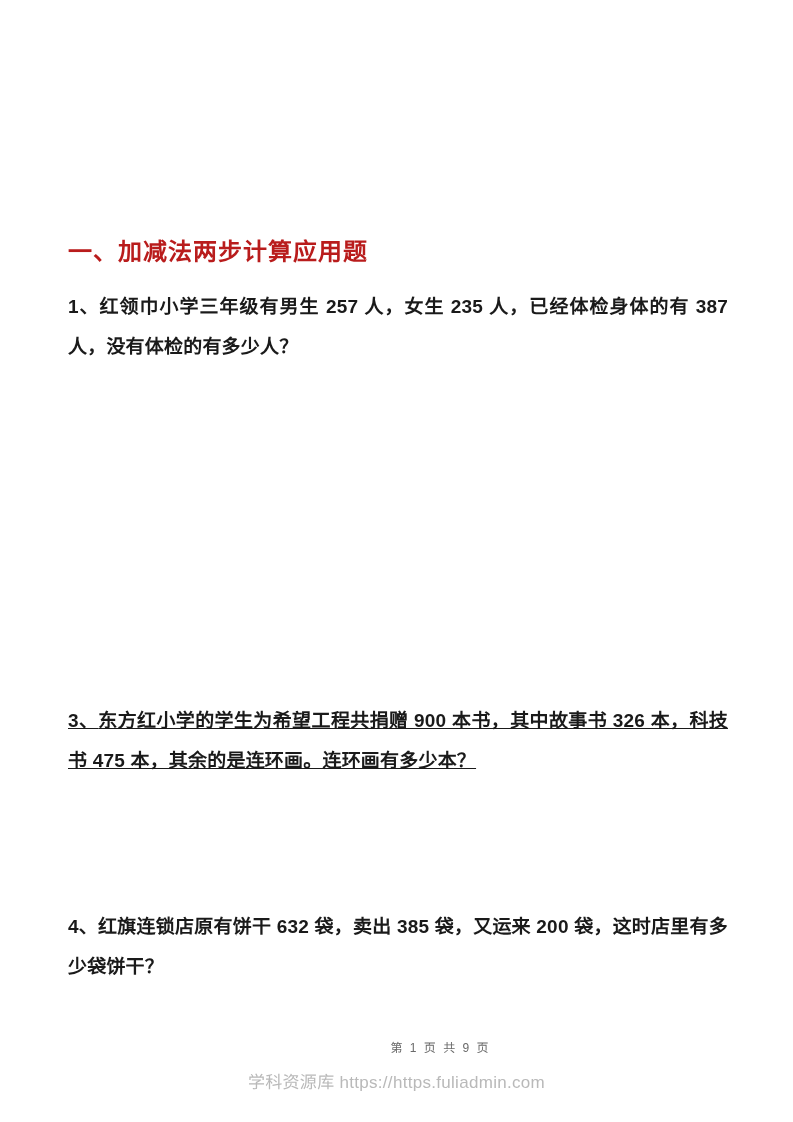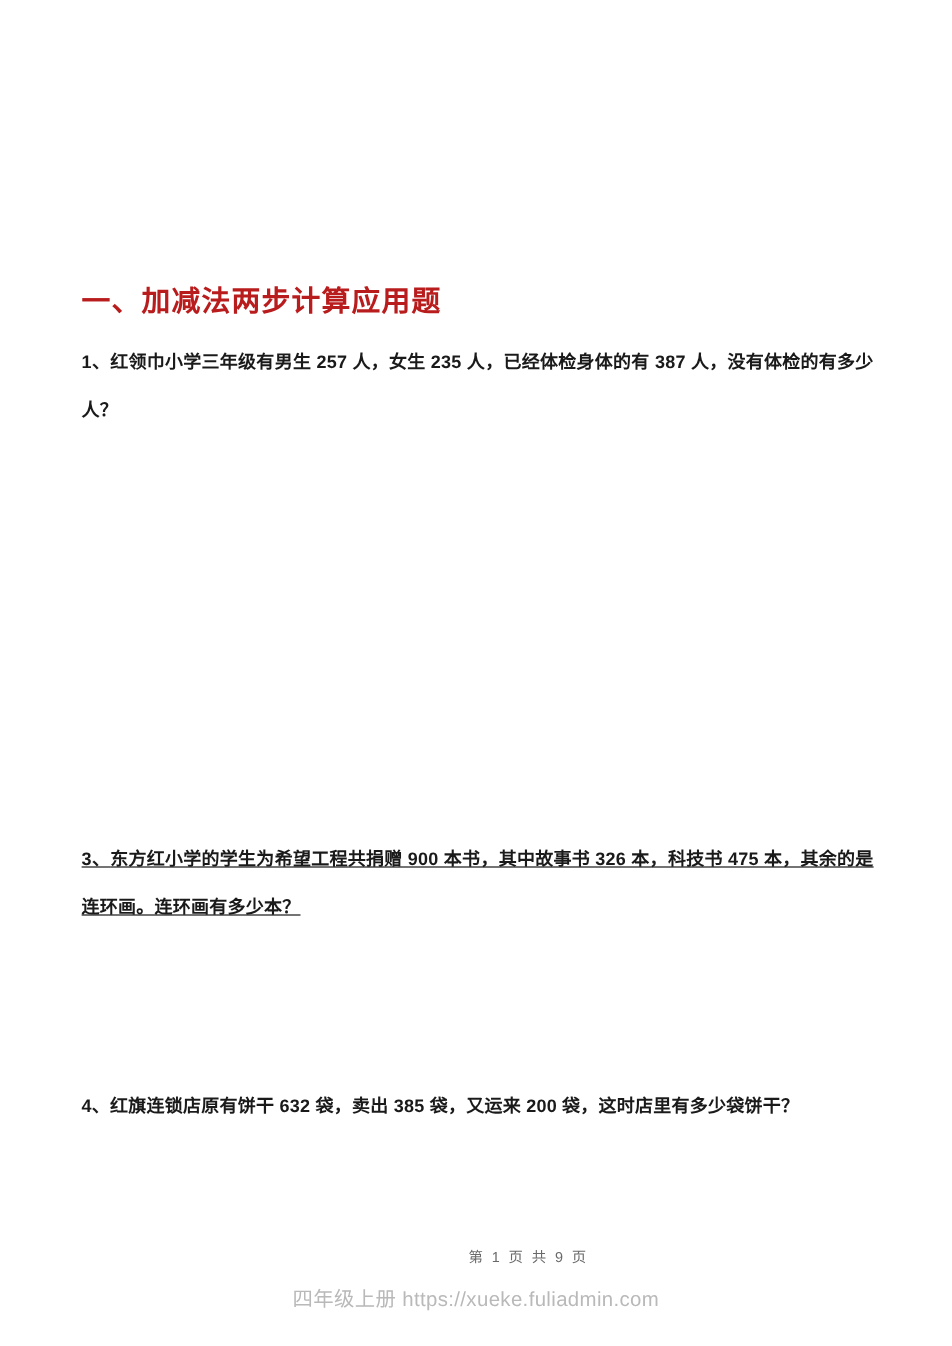--- a/index.html
+++ b/index.html
@@ -55,21 +55,21 @@
     color: #b91c1c;
     white-space: nowrap;
   }
 
   
   .question {
     position: absolute;
     left: 68px;
     width: 660px;
     font-family: "Liberation Sans", "DejaVu Sans", sans-serif;
-    font-size: 15px;
+    font-size: 19px;
     font-weight: 700;
     line-height: 40px;
     color: #1a1a1a;
     letter-spacing: 0.2px;
     text-align: justify;
     text-justify: inter-character;
   }
   .q1 { top: 268px; }
   .q2 { top: 478px; }
   .q3 { top: 682px; text-decoration: underline; }
@@ -114,15 +114,15 @@
 
   <p class="question q1"><span>1、</span><span>红领巾小学三年级有男生 257 人，女生 235 人，已经体检身体的有 387 人，没有体检的有多少人？</span></p>
 
 
   <p class="question q3"><span>3、</span><span>东方红小学的学生为希望工程共捐赠 900 本书，其中故事书 326 本，科技书 475 本，其余的是连环画。连环画有多少本？</span></p>
 
   <p class="question q4"><span>4、</span><span>红旗连锁店原有饼干 632 袋，卖出 385 袋，又运来 200 袋，这时店里有多少袋饼干？</span></p>
 
   <div class="page-footer">第 1 页 共 9 页</div>
 
-  <div class="watermark">四年级上册 https://xueke.fuliadmin.com</div>
+  <div class="watermark">学科资源库 https://https.fuliadmin.com</div>
 
 </div>
 
 </body></html>

